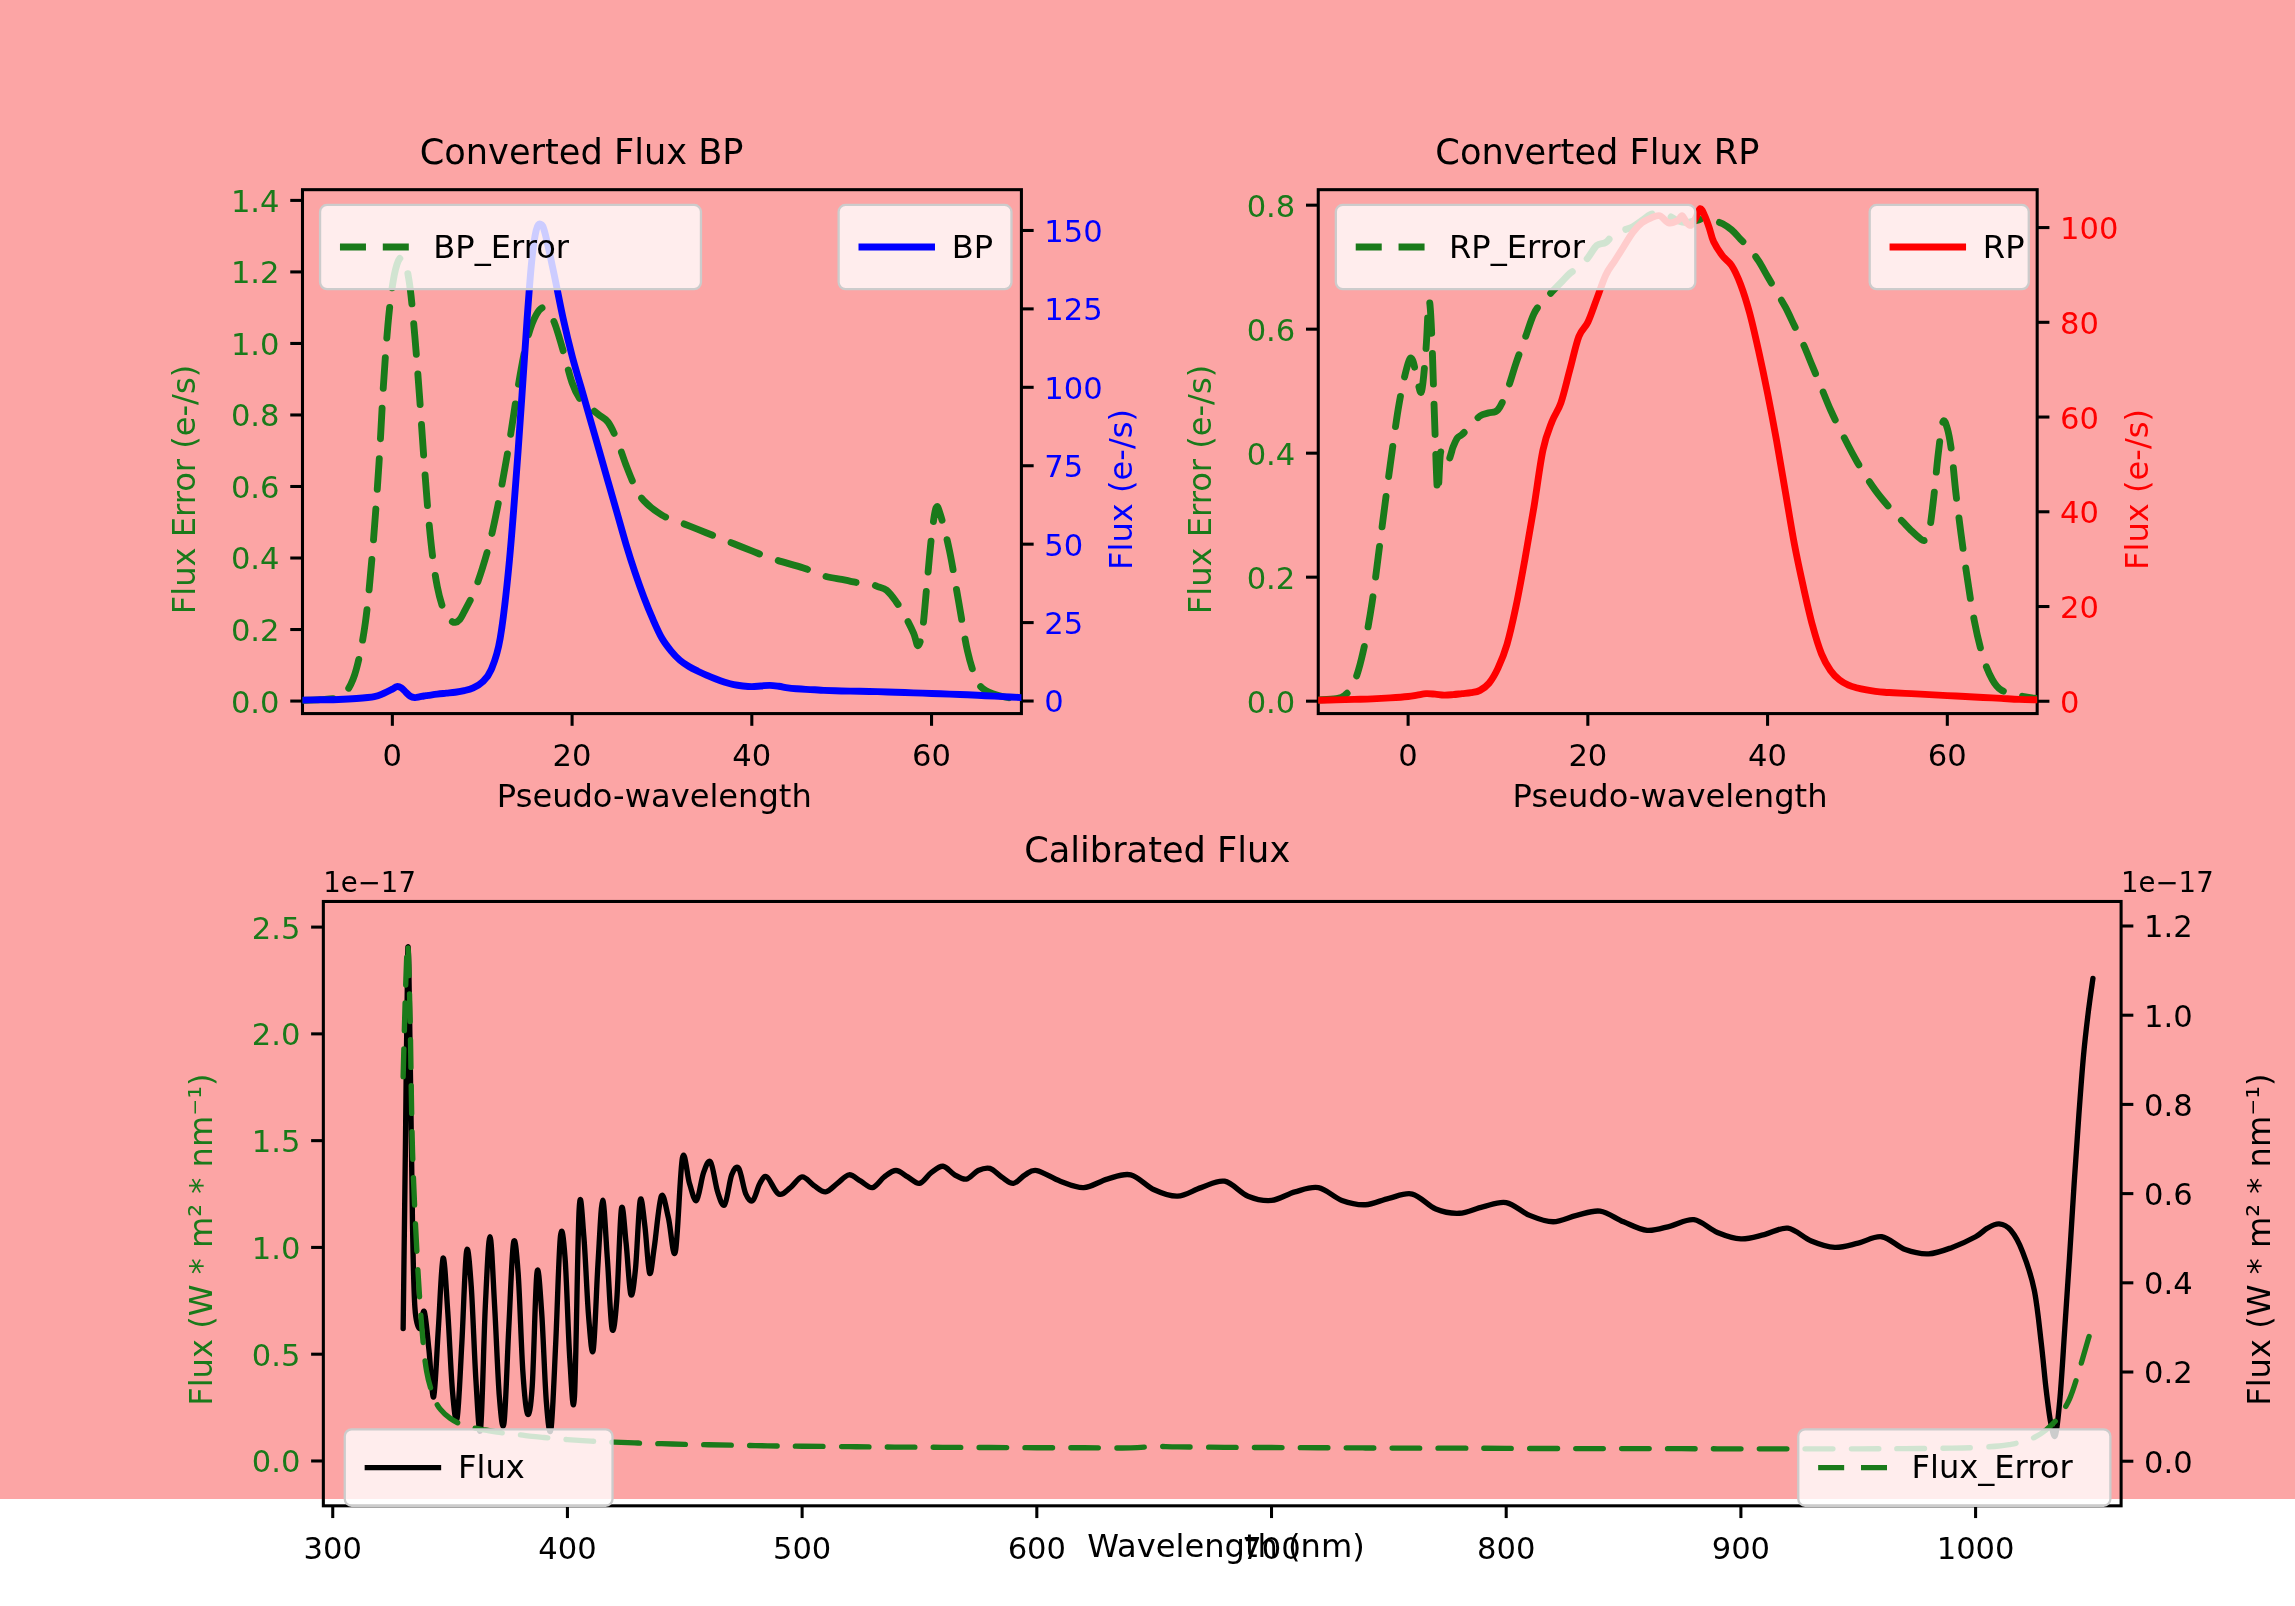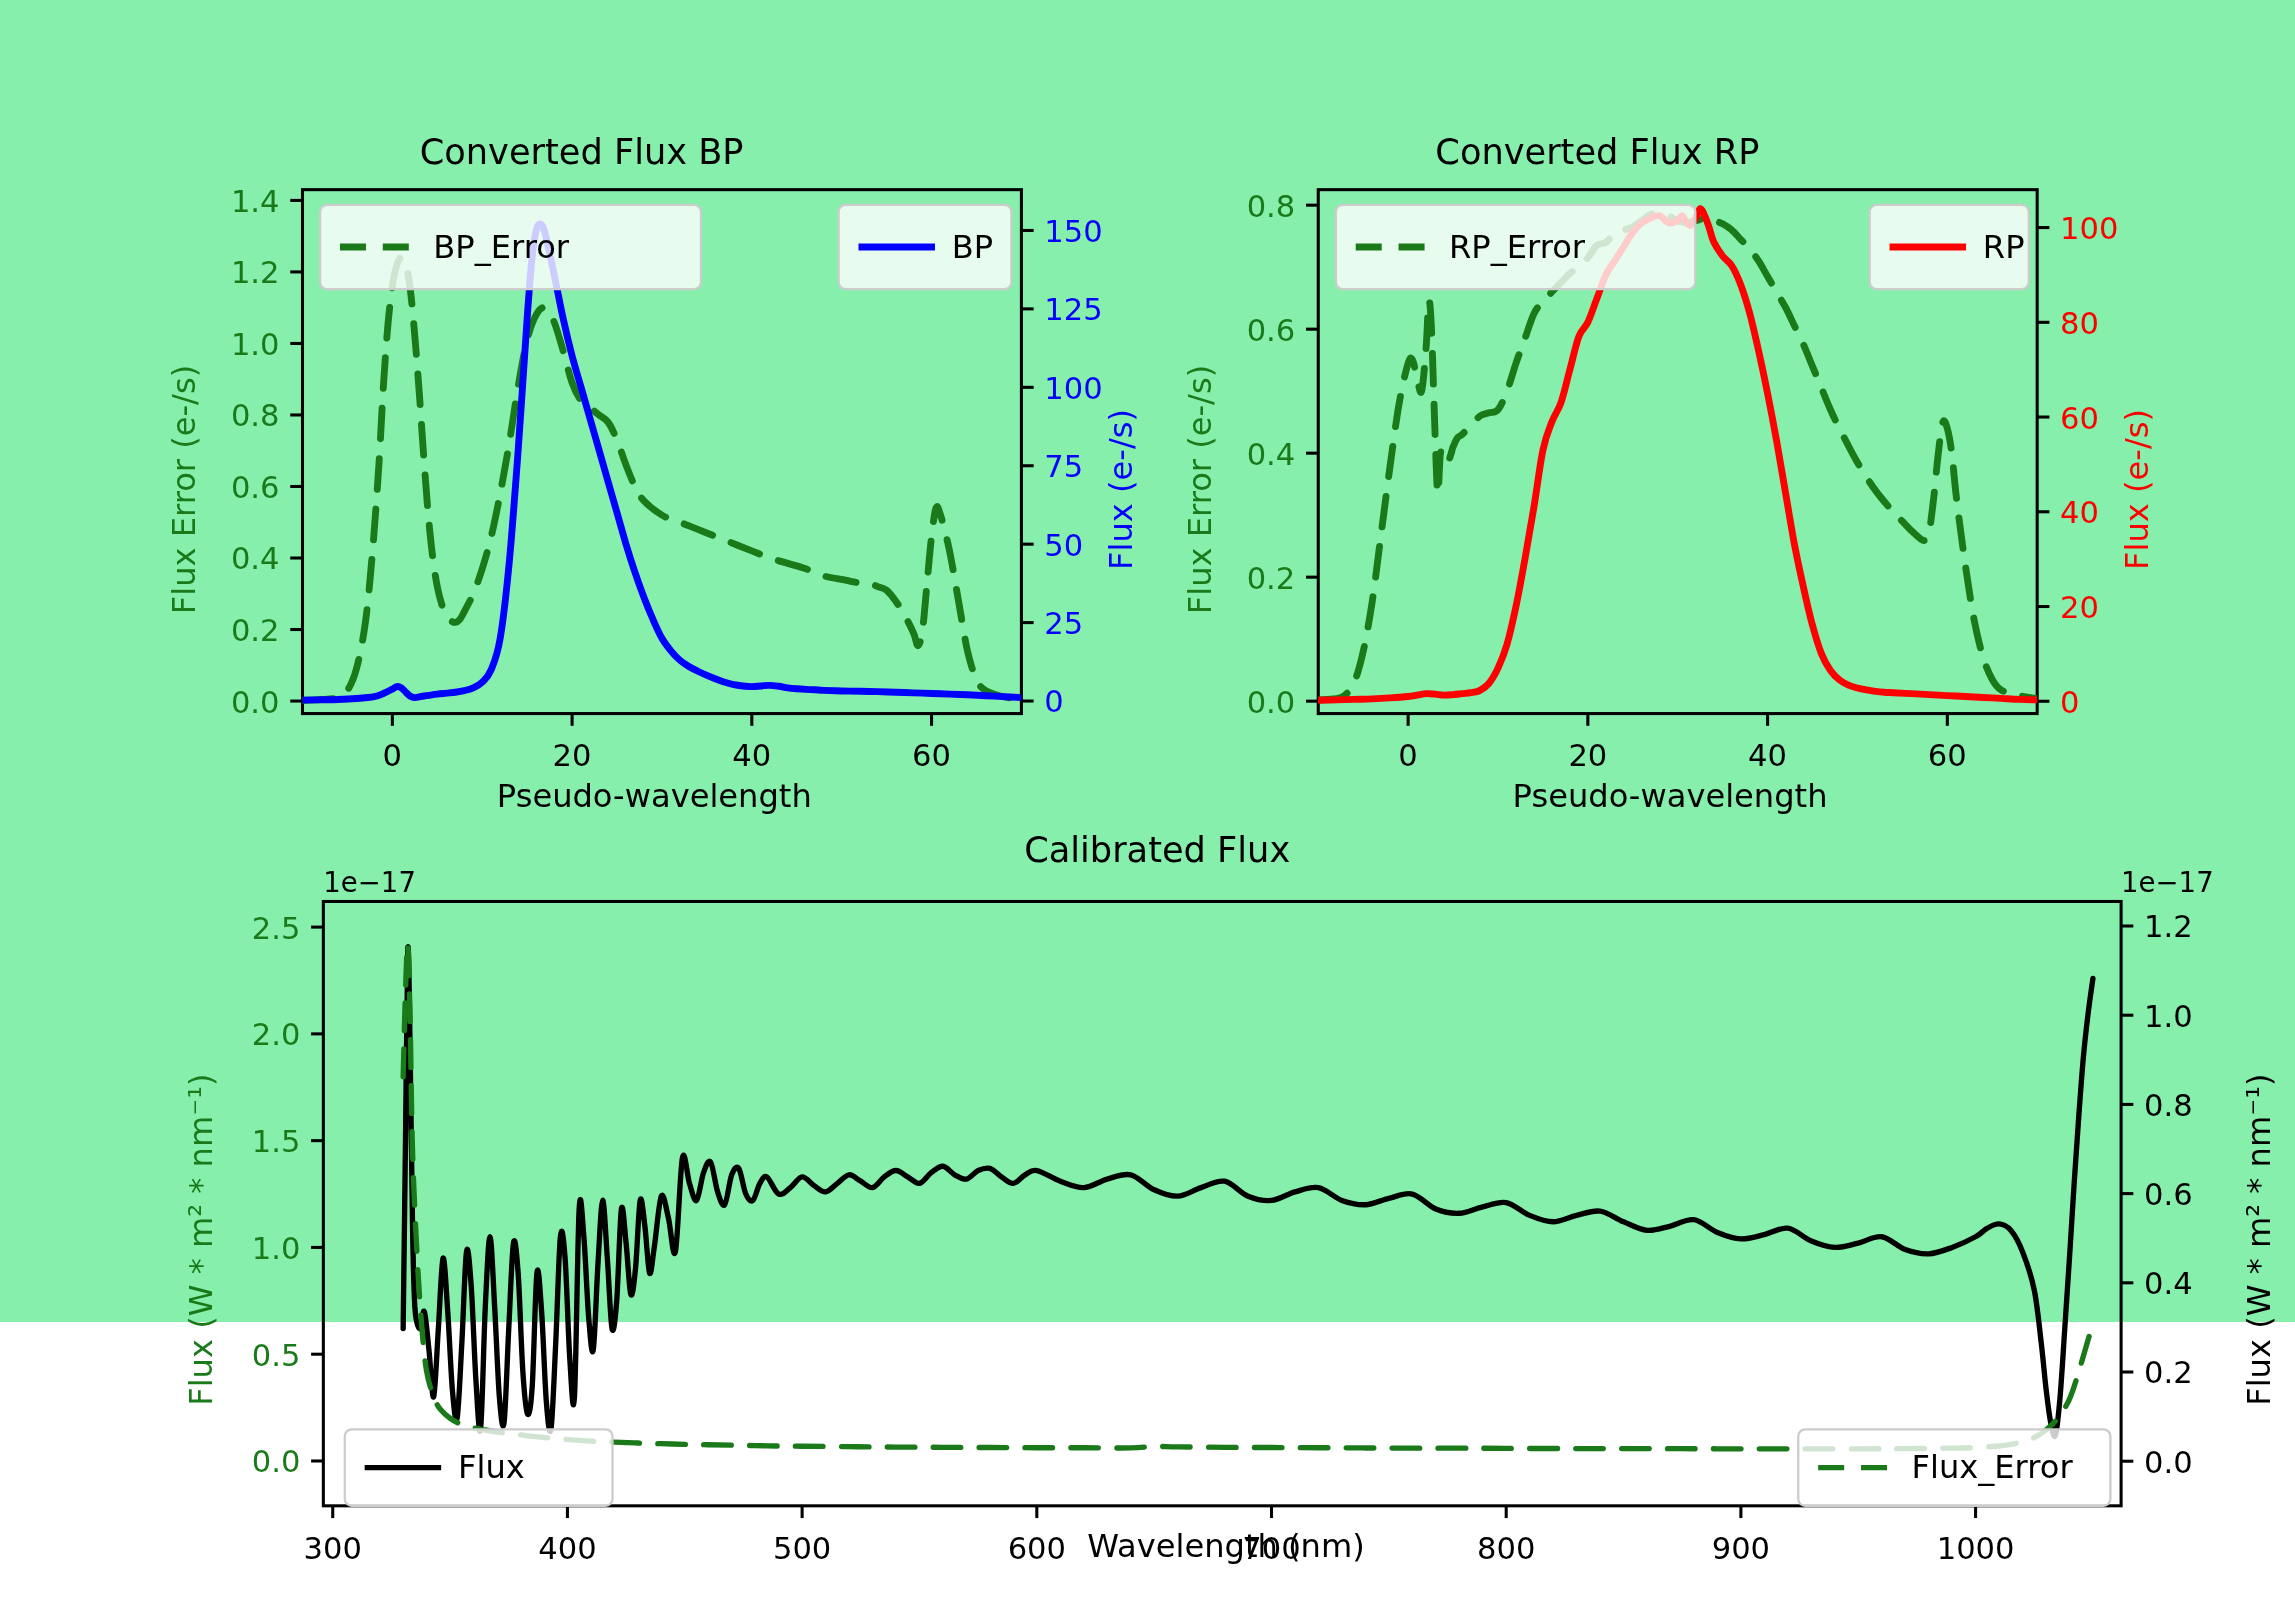--- a/index.html
+++ b/index.html
@@ -1,17 +1,17 @@
 <!DOCTYPE html>
 <html style="font-size:12.2px"><head>
 <meta charset="utf-8">
 <style>
   html,body{margin:0;padding:0;background:#ffffff;}
   body{width:2295px;height:1607px;font-family:"DejaVu Sans",sans-serif;position:relative;overflow:hidden;}
-  .figure{position:absolute;left:0;top:0;width:2295px;height:1322px;background:#86efac;text-align:center;}
+  .figure{position:absolute;left:0;top:0;width:2295px;height:1499px;background:#fca5a5;text-align:center;}
   .panel{position:absolute;}
   svg{display:block;overflow:visible;}
   text{font-family:"DejaVu Sans",sans-serif;}
   .title{font-size:46px;fill:#000;text-anchor:middle;}
   .axlabel{font-size:42px;}
   .tick{font-size:40px;}
   .expo{font-size:36px;fill:#000;}
   .legend-box{fill:#ffffff;fill-opacity:.8;stroke:#cccccc;stroke-width:3;rx:9;ry:9;}
   .legend-text{font-size:42px;fill:#000;dominant-baseline:middle;}
   .spine{fill:none;stroke:#000;stroke-width:4;}

